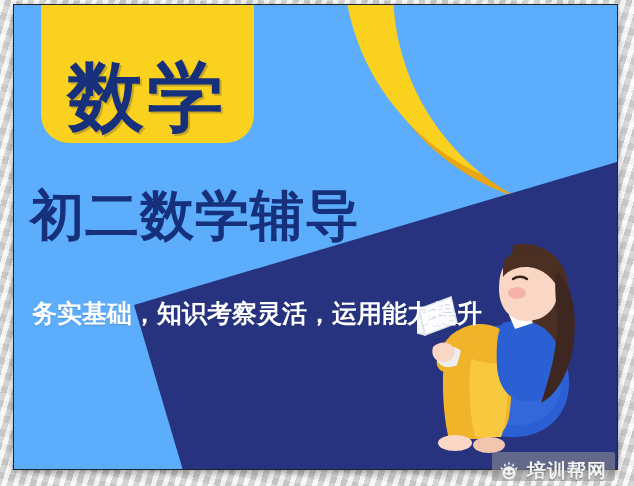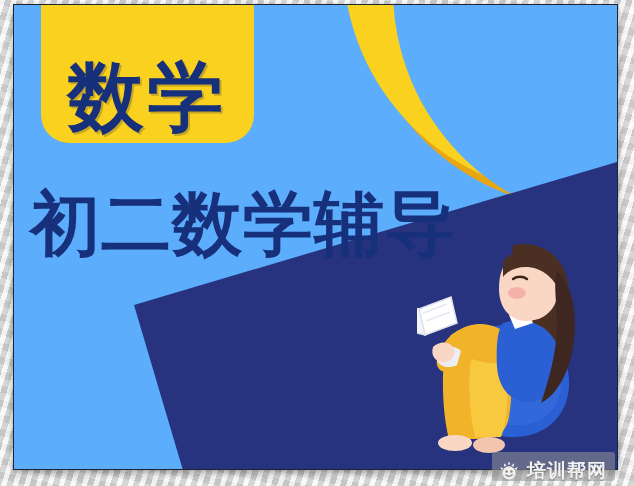--- a/index.html
+++ b/index.html
@@ -120,21 +120,21 @@
     line-height: 1;
     color: #17307c;
     letter-spacing: 4px;
     text-shadow: 2px 2px 0 rgba(10,20,60,.22);
   }
 
   
   #headline {
     left: 16px; top: 183px;
     width: 500px;
-    font-size: 70px;
+    font-size: 54px;
     font-weight: 700;
     line-height: 1.05;
     color: #17307c;
     letter-spacing: 1px;
     white-space: nowrap;
   }
 
   
   #subtitle {
     left: 18px; top: 292px;
@@ -266,20 +266,21 @@
       <ellipse cx="38" cy="212" rx="17" ry="8" fill="#FAD7C4"></ellipse>
       <ellipse cx="72" cy="214" rx="16" ry="8" fill="#F2C5AE"></ellipse>
     </svg>
 
     <div class="layer" id="subject-badge">
       <span id="subject-badge-label">数学</span>
     </div>
 
     <h1 class="layer" id="headline" style="margin:0;">初二数学辅导</h1>
 
+    <p class="layer" id="subtitle" style="margin:0;">务实基础，知识考察灵活，运用能力提升</p>
 
 
   </div>
 
   <div id="watermark">
     <svg width="22" height="22" viewBox="0 0 24 24" aria-hidden="true">
       <g fill="#f0f0f0">
         <path d="M12 1.6 l1.5 3.4 -3 0 Z"></path>
         <path d="M6.4 3.6 l3 2.4 -2.6 1.4 Z"></path>
         <path d="M17.6 3.6 l-.4 3.8 -2.6 -1.4 Z"></path>

